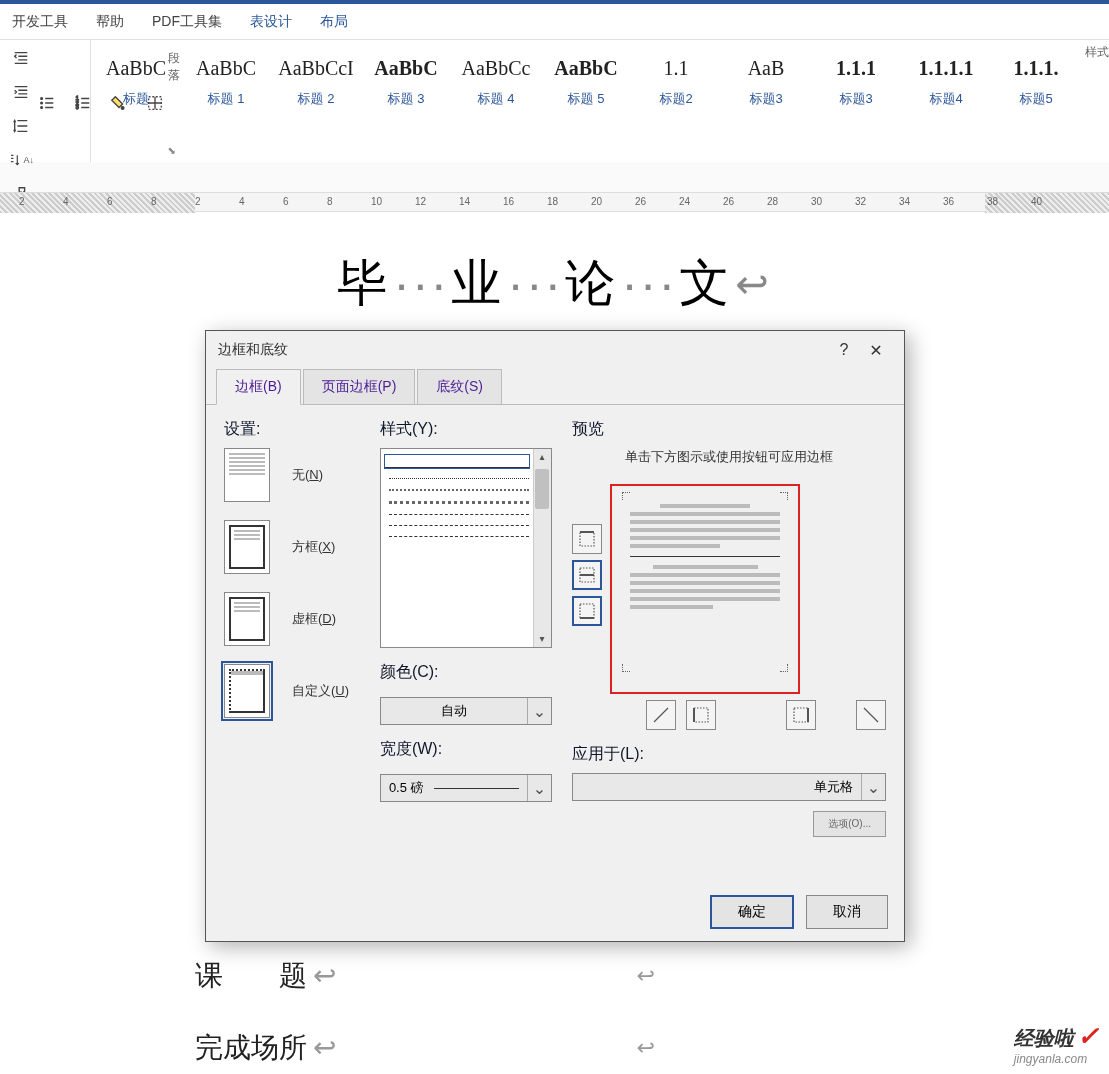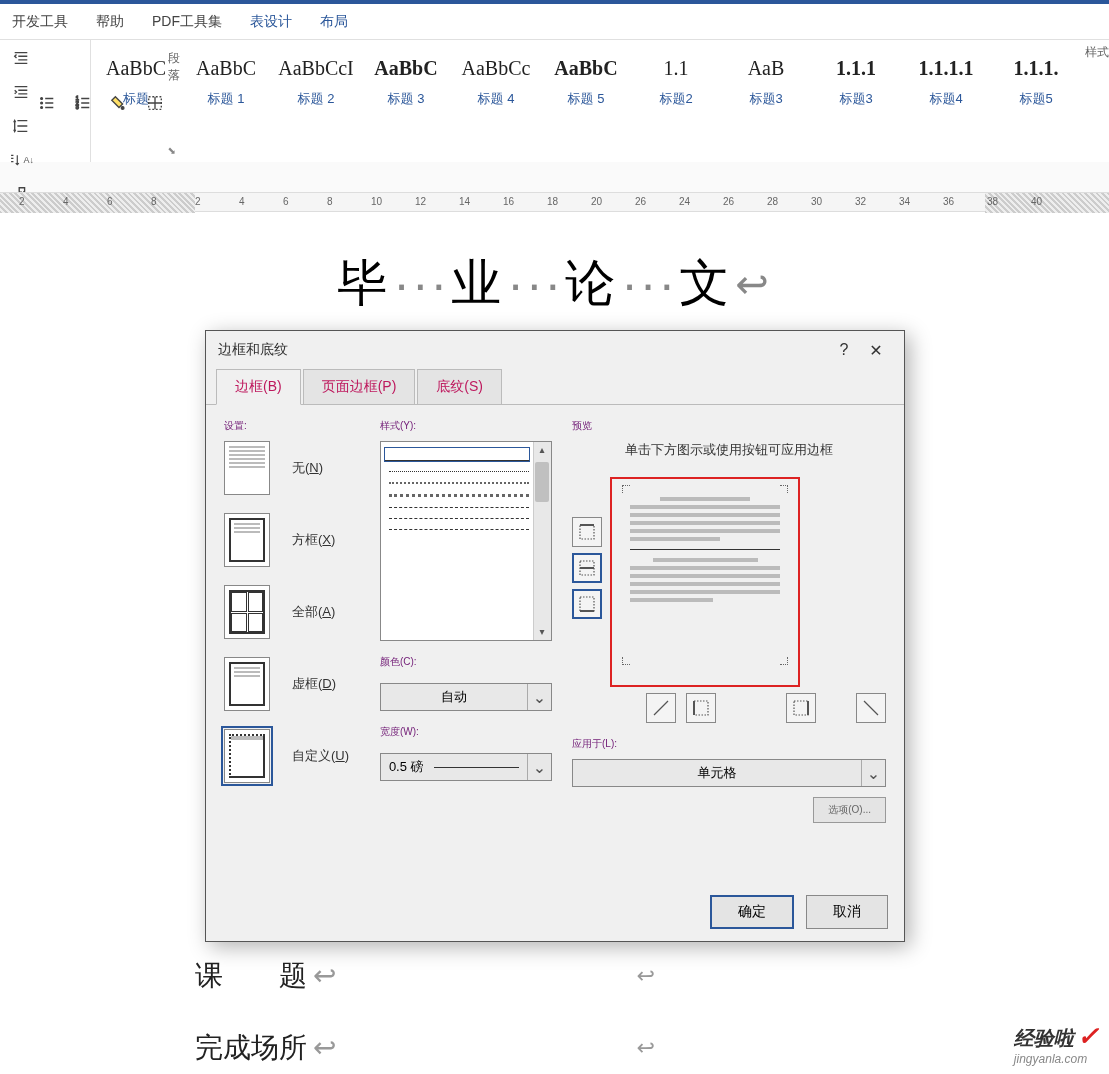--- a/index.html
+++ b/index.html
@@ -29,28 +29,28 @@
 .dots{color:#888;letter-spacing:2px}
 .para-mark{color:#888;font-size:40px}
 .body-labels{position:absolute;left:195px;top:620px;font-family:"SimSun",serif;font-size:28px;color:#222;line-height:72px}
 .body-labels div{display:flex;align-items:center}
 .arrow{color:#999;margin-left:300px;font-size:22px}
 .dialog{position:absolute;left:205px;top:330px;width:700px;height:612px;background:#f0f0f0;border:1px solid #555;box-shadow:5px 5px 20px rgba(0,0,0,.3)}
 .dlg-title{height:38px;display:flex;align-items:center;padding:0 12px;font-size:14px;color:#333}
 .dlg-title .sp{flex:1}
 .dlg-title .help,.dlg-title .close{width:32px;height:32px;display:flex;align-items:center;justify-content:center;font-size:16px;color:#333}
 .tabs{display:flex;padding:0 10px;gap:0;border-bottom:1px solid #bbb}
-.tab{padding:8px 18px;font-size:14px;color:#be185d;background:#e4e4e4;border:1px solid #bbb;border-bottom:none;margin-right:2px}
+.tab{padding:8px 18px;font-size:14px;color:#4c1d95;background:#e4e4e4;border:1px solid #bbb;border-bottom:none;margin-right:2px}
 .tab.active{background:#f0f0f0;border-bottom:1px solid #f0f0f0;margin-bottom:-1px}
 .dlg-body{display:flex;padding:14px 18px 10px;gap:20px;height:480px}
 .col{display:flex;flex-direction:column}
 .col1{width:150px}
 .col2{width:190px}
 .col3{flex:1}
-.sec-label{font-size:10px;color:#701a75;margin-bottom:8px}
+.sec-label{font-size:16px;color:#0f172a;margin-bottom:8px}
 .setting-row{display:flex;align-items:center;gap:22px;margin-bottom:18px}
 .setting-icon{width:46px;height:54px;border:1px solid #888;background:#fff;padding:4px;display:flex;flex-direction:column;gap:2px}
 .setting-icon.sel{outline:2px solid #2b579a;outline-offset:1px}
 .si-line{height:2px;background:#bbb}
 .si-box{border:2px solid #333;flex:1;padding:3px;display:flex;flex-direction:column;gap:2px}
 .si-custom{border:2px solid #333;border-top-style:dotted;border-left-style:dotted;flex:1}
 .setting-txt{font-size:13px;color:#333}
 .u{text-decoration:underline}
 .style-list{border:1px solid #888;background:#fff;height:200px;position:relative;overflow:hidden}
 .style-list .scrollbar{position:absolute;right:0;top:0;width:18px;height:100%;background:#e8e8e8;border-left:1px solid #ccc}
@@ -75,21 +75,21 @@
 .prev-page .pline.s{width:60%;margin-left:20%}
 .prev-page .pline.s2{width:70%;margin-left:15%}
 .prev-page .divider{border-top:1px solid #333;margin:8px 0}
 .prev-page .corner{position:absolute;width:8px;height:8px;border:1px dotted #666}
 .prev-page .c-tl{top:6px;left:10px;border-right:none;border-bottom:none}
 .prev-page .c-tr{top:6px;right:10px;border-left:none;border-bottom:none}
 .prev-page .c-bl{bottom:20px;left:10px;border-right:none;border-top:none}
 .prev-page .c-br{bottom:20px;right:10px;border-left:none;border-top:none}
 .prev-bot{display:flex;gap:10px;margin-top:6px;margin-left:36px}
 .apply{margin-top:14px}
-.apply .combo .txt{text-align:center}
+.apply .combo .txt{text-align:right}
 .opt-btn{float:right;margin-top:10px;padding:5px 14px;border:1px solid #999;background:#e4e4e4;font-size:10px;color:#666}
 .dlg-foot{display:flex;justify-content:flex-end;gap:12px;padding:10px 16px}
 .dbtn{padding:6px 26px;font-size:14px;border:1px solid #888;background:#e4e4e4}
 .dbtn.primary{border:2px solid #2b579a;background:#e4e4e4}
 .watermark{position:absolute;right:10px;bottom:8px;font-size:12px;color:#888;font-style:italic}
 .watermark b{color:#d22;font-size:26px;font-weight:bold}
 .watermark .big{font-size:20px;font-weight:bold;color:#333}
 </style>
 </head>
 <body>
@@ -306,31 +306,20 @@
               <div class="si-box">
                 <div class="si-line"></div>
                 <div class="si-line"></div>
                 <div class="si-line"></div>
               </div>
             </div>
             <span class="setting-txt">方框(<span class="u">X</span>)</span>
           </div>
           <div class="setting-row">
             <div class="setting-icon">
-              <div class="si-box" style="display:grid;grid-template:1fr 1fr/1fr 1fr;gap:1px;padding:0">
-                <div style="border:1px solid #333"></div>
-                <div style="border:1px solid #333"></div>
-                <div style="border:1px solid #333"></div>
-                <div style="border:1px solid #333"></div>
-              </div>
-            </div>
-            <span class="setting-txt">全部(<span class="u">A</span>)</span>
-          </div>
-          <div class="setting-row">
-            <div class="setting-icon">
               <div class="si-box">
                 <div class="si-line"></div>
                 <div class="si-line"></div>
                 <div class="si-line"></div>
               </div>
             </div>
             <span class="setting-txt">虚框(<span class="u">D</span>)</span>
           </div>
           <div class="setting-row">
             <div class="setting-icon sel">

